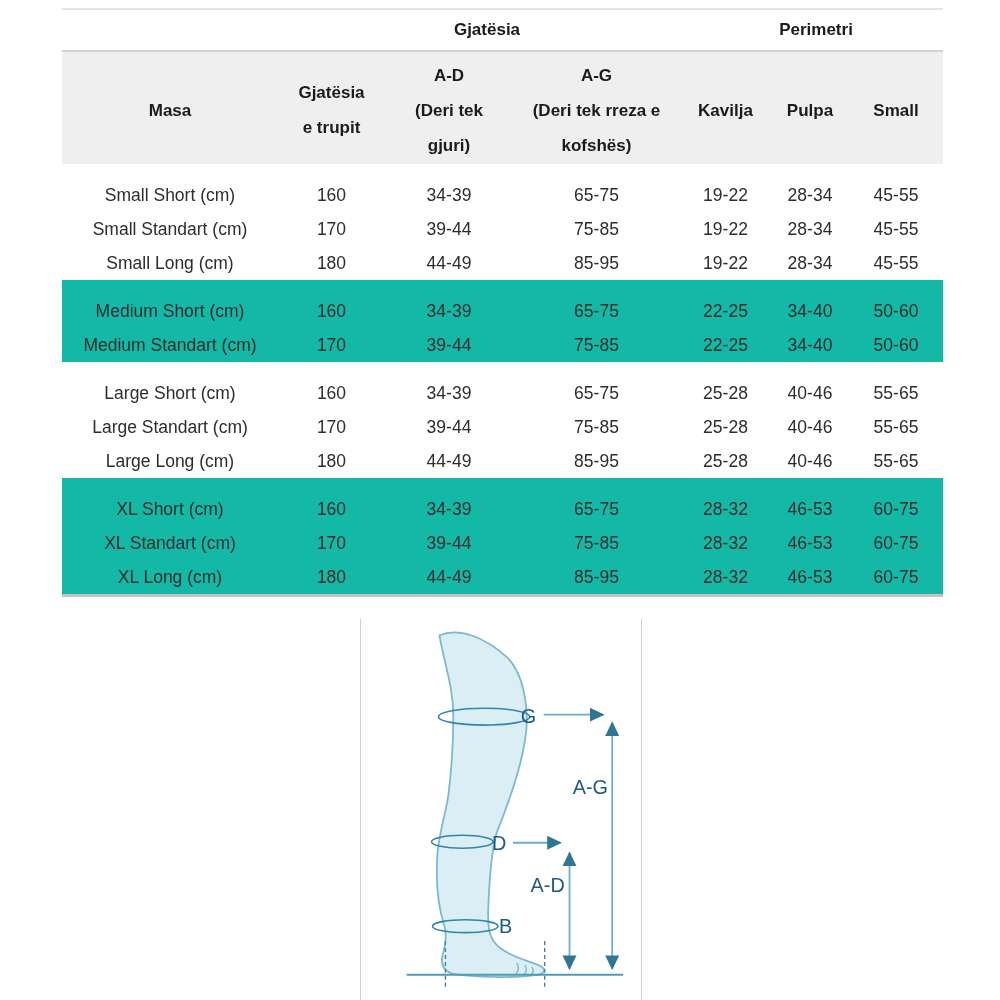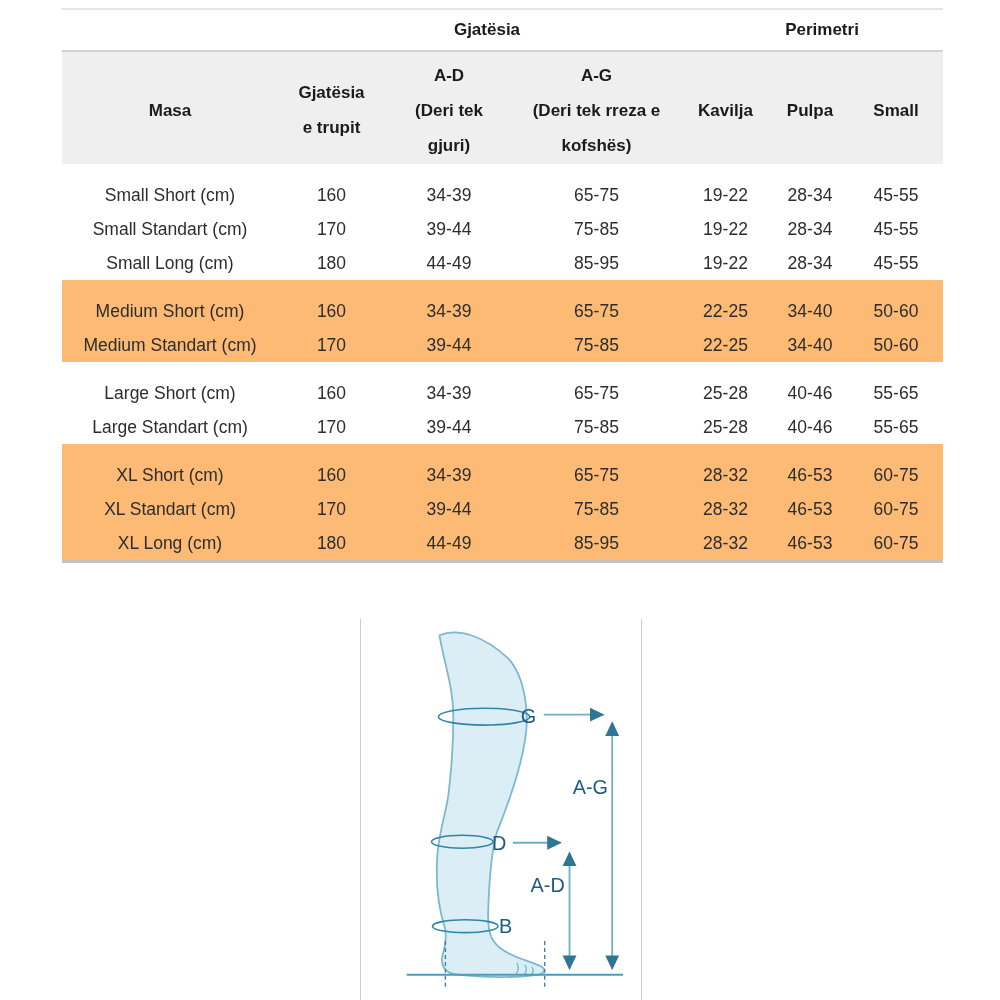--- a/index.html
+++ b/index.html
@@ -12,36 +12,36 @@
   .group-header-row {
     position:relative; height:44px; box-sizing:border-box;
     border-top:2px solid #e4e4e4; border-bottom:2px solid #d2d2d2;
     background:#ffffff;
   }
   .gh {
     position:absolute; top:50%; transform:translate(-50%,-50%);
     font-weight:bold; font-size:17px; color:#1b1b1b; white-space:nowrap;
   }
   .gh-gjatesia  { left:425px; }
-  .gh-perimetri { left:754px;margin-left:6px; }
+  .gh-perimetri { left:754px; }
   table.size-table {
     width:881px; border-collapse:collapse; table-layout:fixed;
     border-bottom:3px solid #c3c3c3;
   }
   table.size-table thead th {
     background:#efefef; font-weight:bold; font-size:17px; color:#1b1b1b;
     text-align:center; vertical-align:middle; white-space:pre-line;
     line-height:35px; height:112px; padding:4px 0 0 0; box-sizing:border-box;
   }
   table.size-table td {
     text-align:center; font-size:17.5px; color:#2d2d2d;
     height:34px; padding:0; vertical-align:middle; white-space:nowrap;
   }
   table.size-table tbody tr:first-child td { padding-top:14px;margin-top:29px; }
-  table.size-table tbody.shaded { background:#fdba74;padding-left:12px; }
+  table.size-table tbody.shaded { background:#14b8a6;padding-left:12px; }
   
   .diagram {
     position:absolute; left:360px; top:619px; width:282px; height:381px;
     box-sizing:border-box;
     border-left:1px solid #cfcfcf; border-right:1px solid #cfcfcf;
     background:#ffffff;
   }
   .diagram svg { display:block; width:100%; height:100%; }
   .diagram text {
     font-family:"Liberation Sans", sans-serif; font-size:20px; fill:#1d5c7e;
@@ -147,20 +147,29 @@
           </tr>
           <tr>
             <td>Large Standart (cm)</td>
             <td>170</td>
             <td>39-44</td>
             <td>75-85</td>
             <td>25-28</td>
             <td>40-46</td>
             <td>55-65</td>
           </tr>
+          <tr>
+            <td>Large Long (cm)</td>
+            <td>180</td>
+            <td>44-49</td>
+            <td>85-95</td>
+            <td>25-28</td>
+            <td>40-46</td>
+            <td>55-65</td>
+          </tr>
         </tbody>
         <tbody class="shaded">
           <tr>
             <td>XL Short (cm)</td>
             <td>160</td>
             <td>34-39</td>
             <td>65-75</td>
             <td>28-32</td>
             <td>46-53</td>
             <td>60-75</td>

